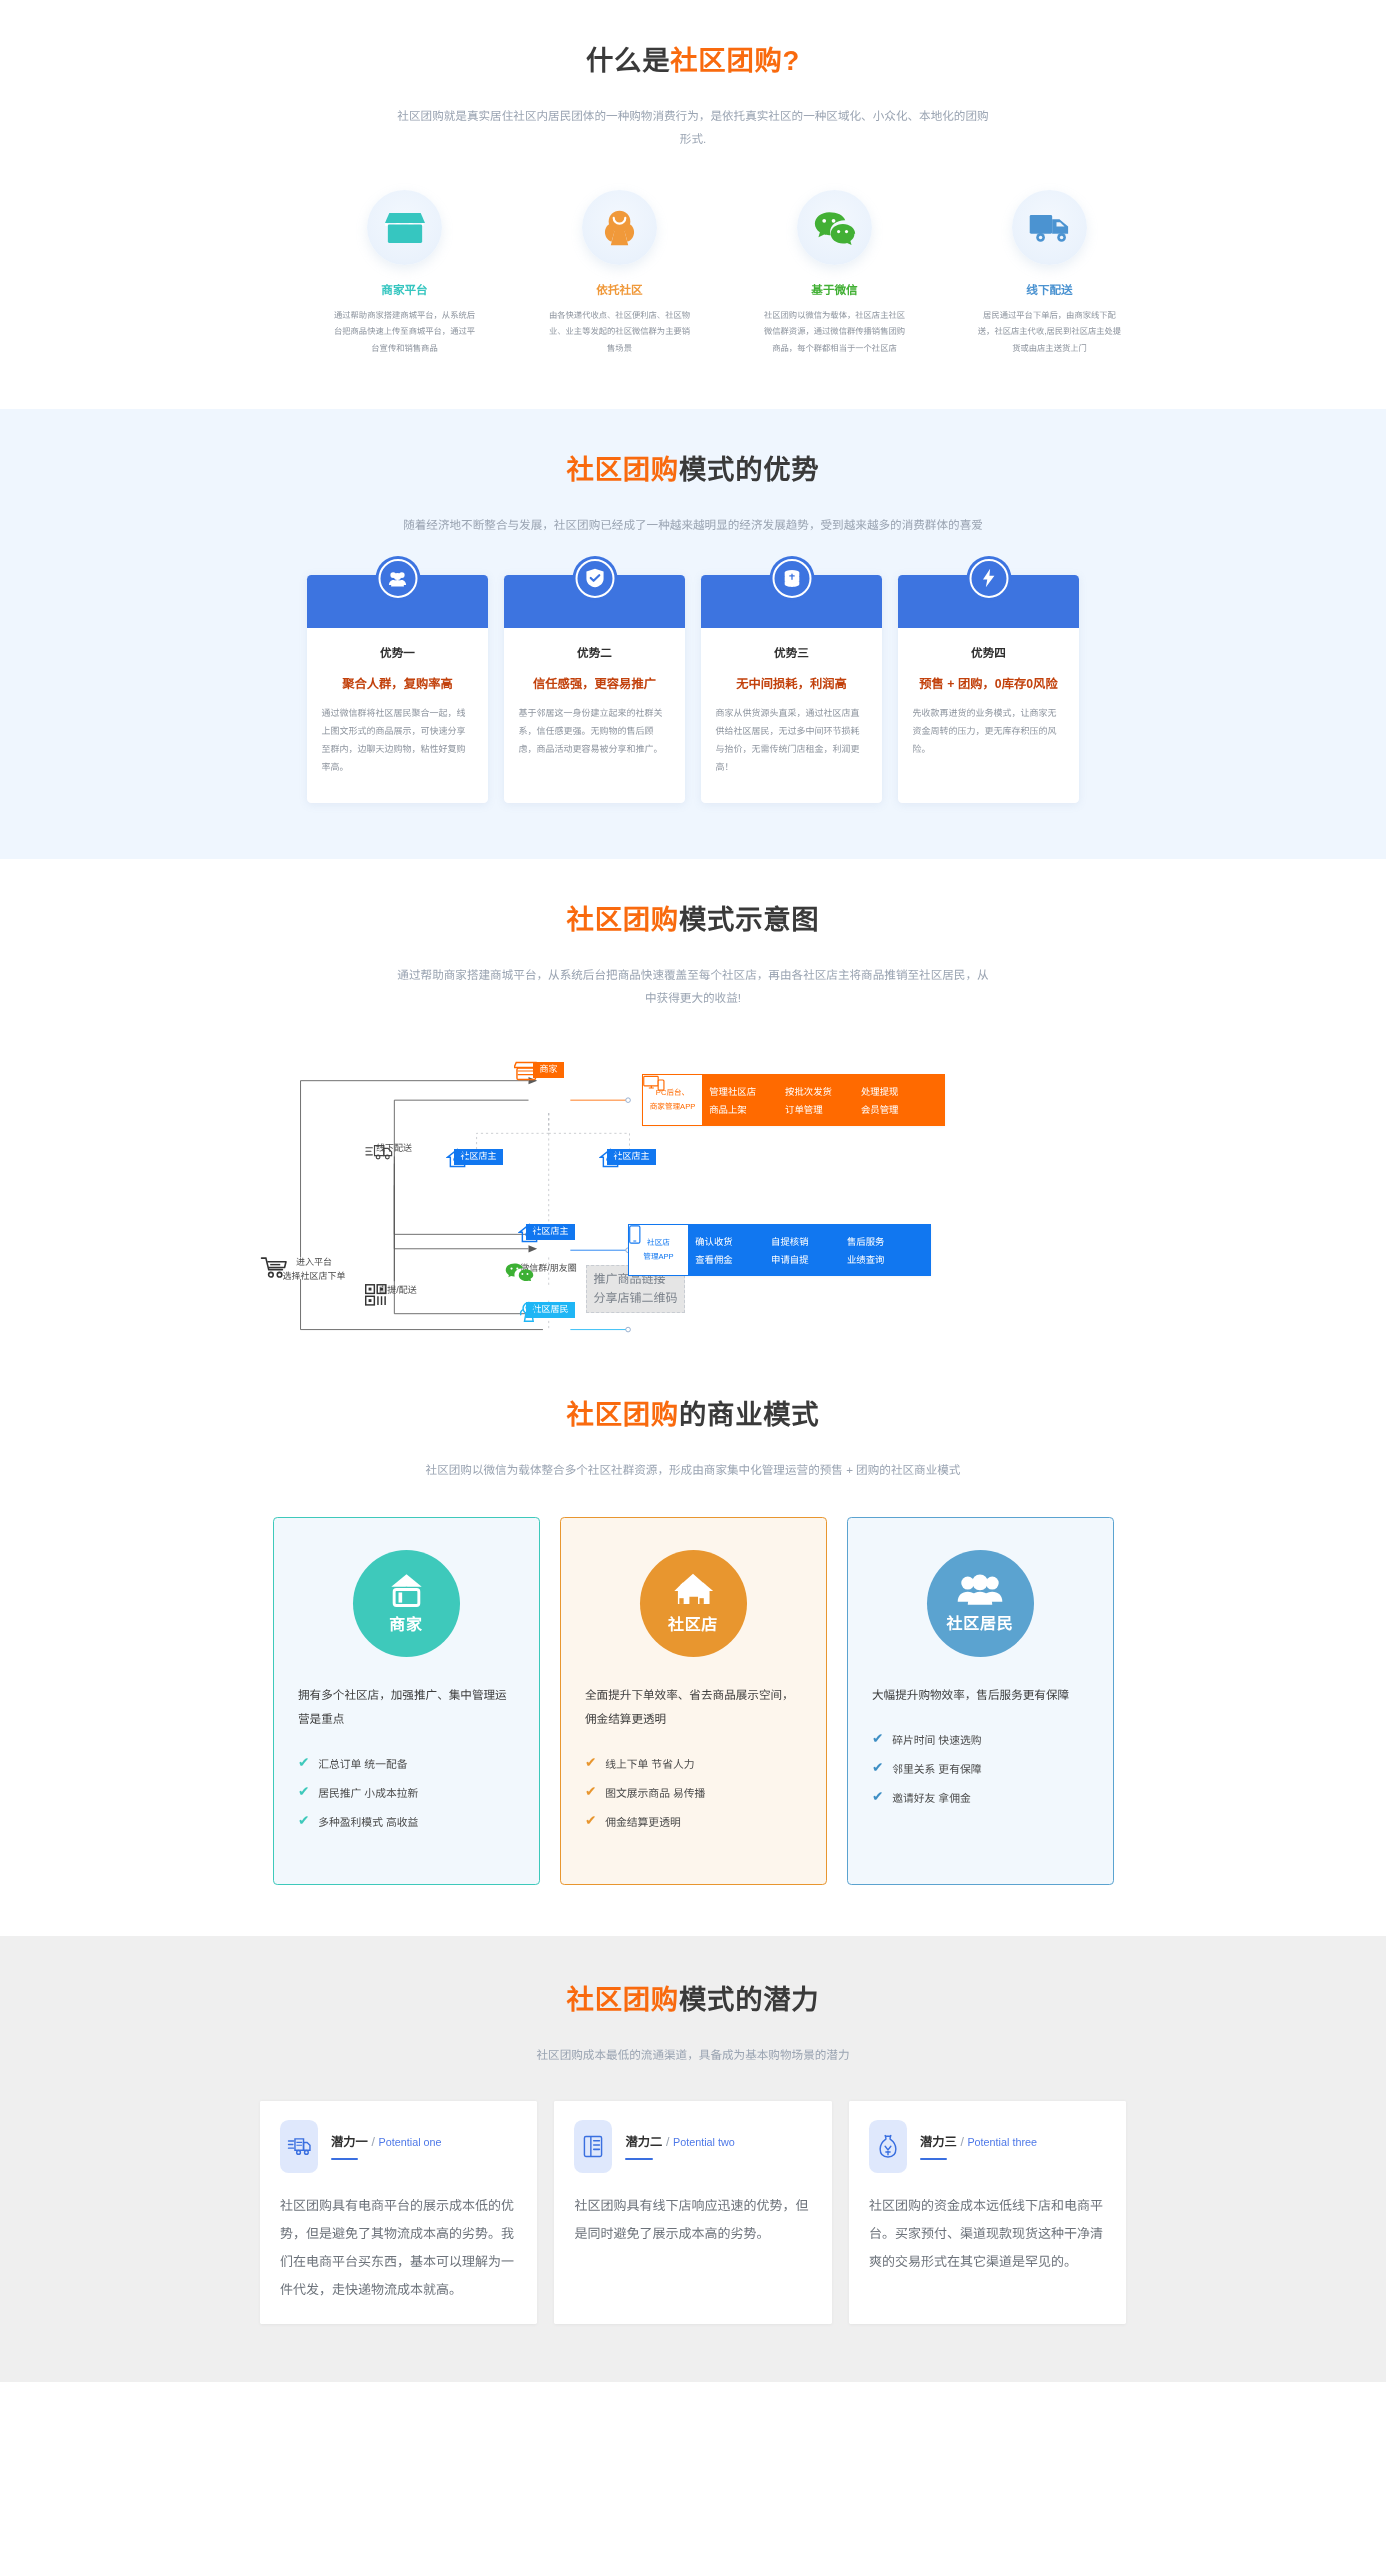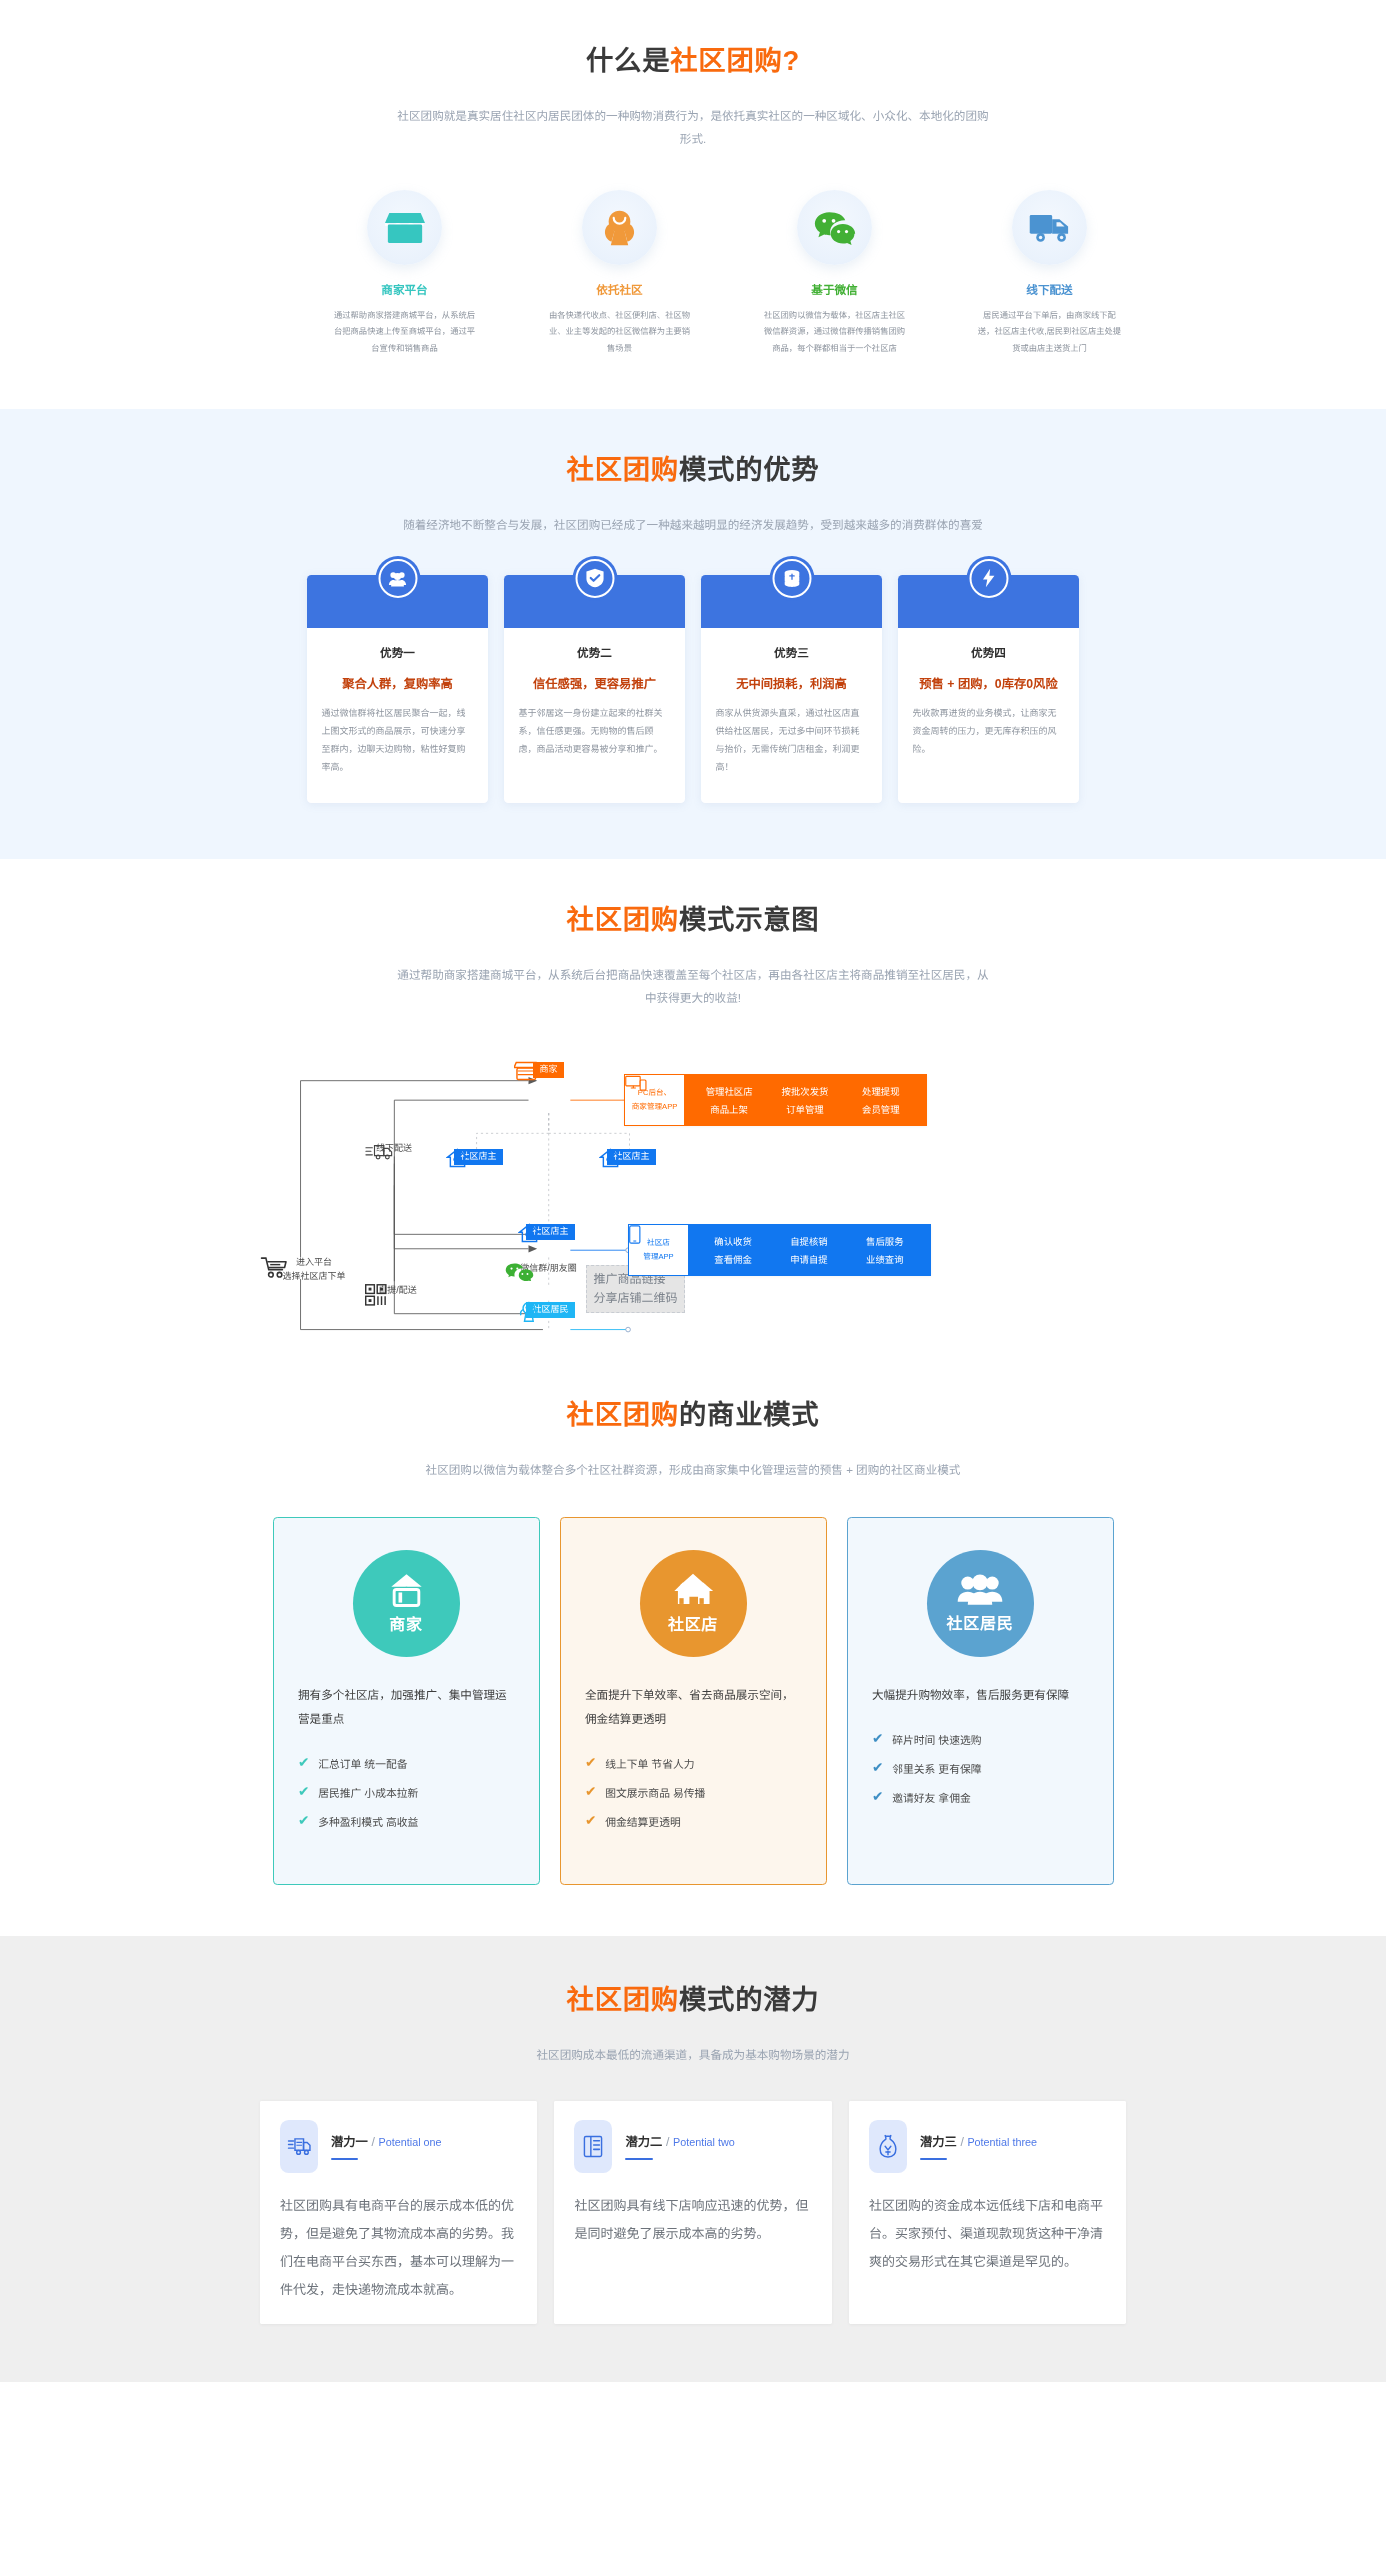--- a/index.html
+++ b/index.html
@@ -91,21 +91,21 @@
   }
   .panel .ph{
     width:59px;background:#fff;display:flex;flex-direction:column;
     align-items:center;justify-content:center;gap:2.9px;
     font-size:7.6px;line-height:1.35;text-align:center;
   }
   .panel .pb{
     flex:1;display:grid;grid-template-columns:repeat(3,1fr);
     align-content:center;row-gap:4.3px;padding:4.3px 7.2px;
   }
-  .panel .pb span{color:#fff;font-size:9.4px;text-align:center;white-space:nowrap;}
+  .panel .pb span{color:#fff;font-size:9.4px;white-space:nowrap;}
   .p-orange{border:0.7px solid #ff6a00;}
   .p-orange .ph{color:#ff6a00;}
   .p-orange .pb{background:#ff6a00;}
   .p-blue{border:0.7px solid #1177f0;}
   .p-blue .ph{color:#1177f0;}
   .p-blue .pb{background:#1177f0;}
   .p-cyan{border:0.7px solid #1fb6f5;}
   .p-cyan .ph{color:#1fb6f5;}
   .p-cyan .pb{background:#1fb6f5;}
 
@@ -444,21 +444,21 @@
               <circle cx="31" cy="16.4" r="1.3" fill="#fff"></circle>
             </svg>
         <div class="plain">微信群/朋友圈</div>
       </div>
 
       <div class="dashbox" style="left:326px;top:224px;">
         <div>推广商品链接</div>
         <div>分享店铺二维码</div>
       </div>
 
-      <div class="panel p-orange" style="left:364px;top:33px;width:303px;">
+      <div class="panel p-orange" style="left:382px;top:33px;width:303px;">
         <div class="ph">
           <svg width="21.7" height="17.3" viewBox="0 0 30 24">
                 <rect x="1" y="2" width="20" height="13" rx="1" fill="none" stroke="#ff6a00" stroke-width="1.6"></rect>
                 <path d="M8 18h7M11.5 15v3" stroke="#ff6a00" stroke-width="1.6"></path>
                 <rect x="21" y="7" width="8" height="14" rx="1.4" fill="#fff" stroke="#ff6a00" stroke-width="1.6"></rect>
               </svg>
           <span>PC后台、</span>
           <span>商家管理APP</span>
         </div>
         <div class="pb">

